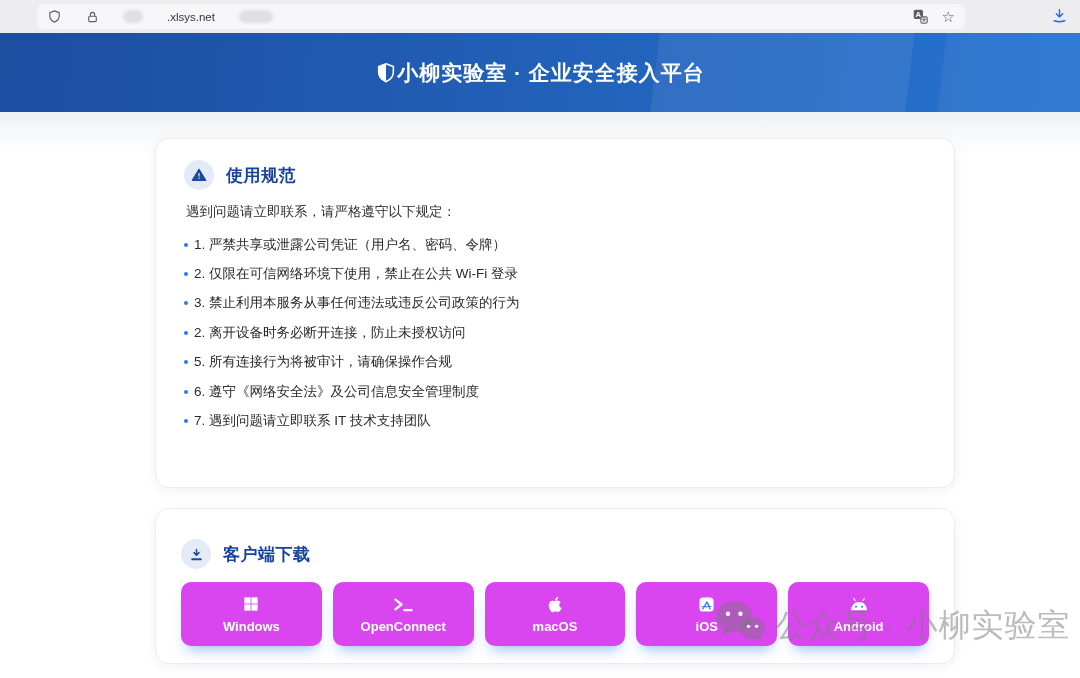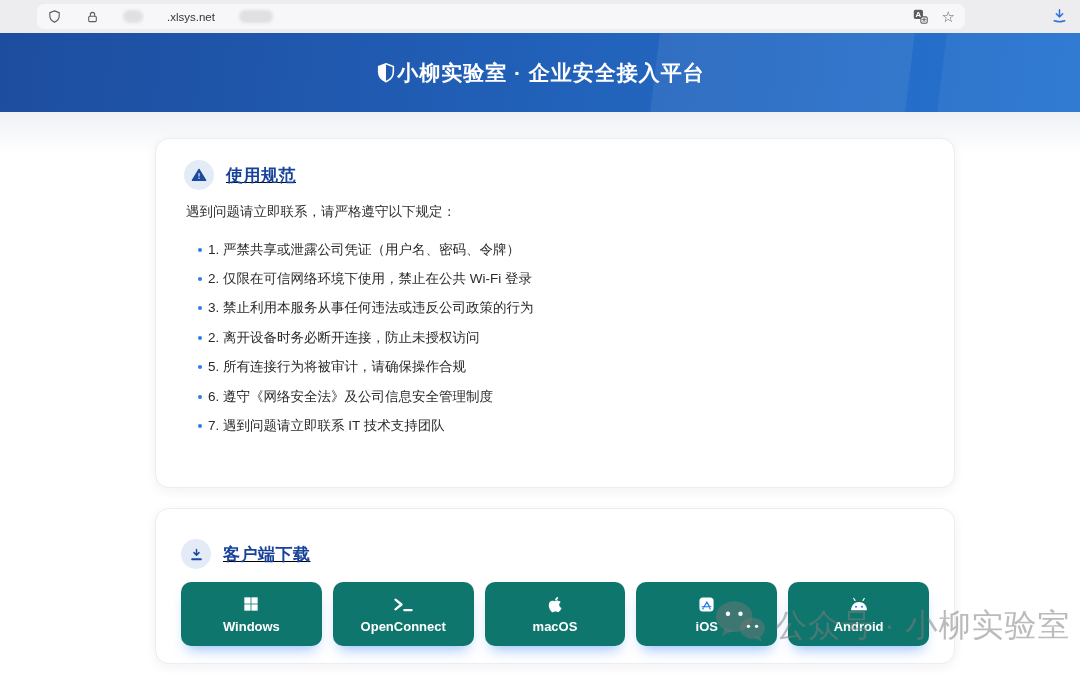--- a/index.html
+++ b/index.html
@@ -28,32 +28,32 @@
   .stripe.s2{left:942px;width:260px;background:rgba(255,255,255,0.05);}
   .banner-title{position:relative;color:#fff;font-size:21px;font-weight:bold;letter-spacing:1px;}
 
   
   .main{position:absolute;top:112px;left:0;width:1080px;height:566px;
         background:linear-gradient(#eef1f5,#ffffff 42px);}
   .card{position:absolute;left:155px;width:800px;background:#fff;border:1px solid #ececf1;
         border-radius:14px;box-shadow:0 3px 12px rgba(30,40,80,0.06);box-sizing:border-box;}
   .card.rules{top:26px;height:350px;padding:21px 28px;}
   .card.downloads{top:396px;height:156px;padding:30px 25px;}
-  .card-head{display:flex;align-items:center;gap:12px;margin-bottom:13px;text-decoration:underline;}
+  .card-head{display:flex;align-items:center;gap:12px;margin-bottom:13px;}
   .icon-circle{width:30px;height:30px;border-radius:50%;background:#e3ebf7;flex:none;
                display:flex;align-items:center;justify-content:center;}
   .card-title{font-size:17px;font-weight:bold;color:#17429a;letter-spacing:0.5px;}
 
   .intro{font-size:13.5px;color:#2f2f33;margin:2px 0 9px 2px;}
-  .rules-list{list-style:none;margin:14px;padding:0;}
+  .rules-list{list-style:none;margin:0;padding:0;}
   .rules-list li{display:flex;align-items:center;height:29.4px;font-size:13.5px;color:#2a2a2e;}
   .dot{width:4px;height:4px;border-radius:50%;background:#2e7af0;margin-right:6px;flex:none;}
 
   .btn-row{display:flex;gap:11px;}
-  .dl-btn{flex:1;height:64px;background:#0f766e;border:none;border-radius:10px;cursor:pointer;
+  .dl-btn{flex:1;height:64px;background:#d946ef;border:none;border-radius:10px;cursor:pointer;
           display:flex;flex-direction:column;align-items:center;justify-content:center;gap:5px;
           box-shadow:0 9px 14px -6px rgba(21,112,241,0.45);}
   .btn-icon{height:20px;display:flex;align-items:center;justify-content:center;}
   .btn-label{color:#fff;font-size:13px;font-weight:bold;font-family:"Liberation Sans",sans-serif;}
 
   
   .watermark{position:absolute;left:714px;top:599px;display:flex;align-items:flex-end;gap:9px;
              z-index:5;pointer-events:none;}
   .wm-text{font-size:32px;color:rgba(125,125,125,0.52);white-space:nowrap;letter-spacing:1px;}
 </style>

